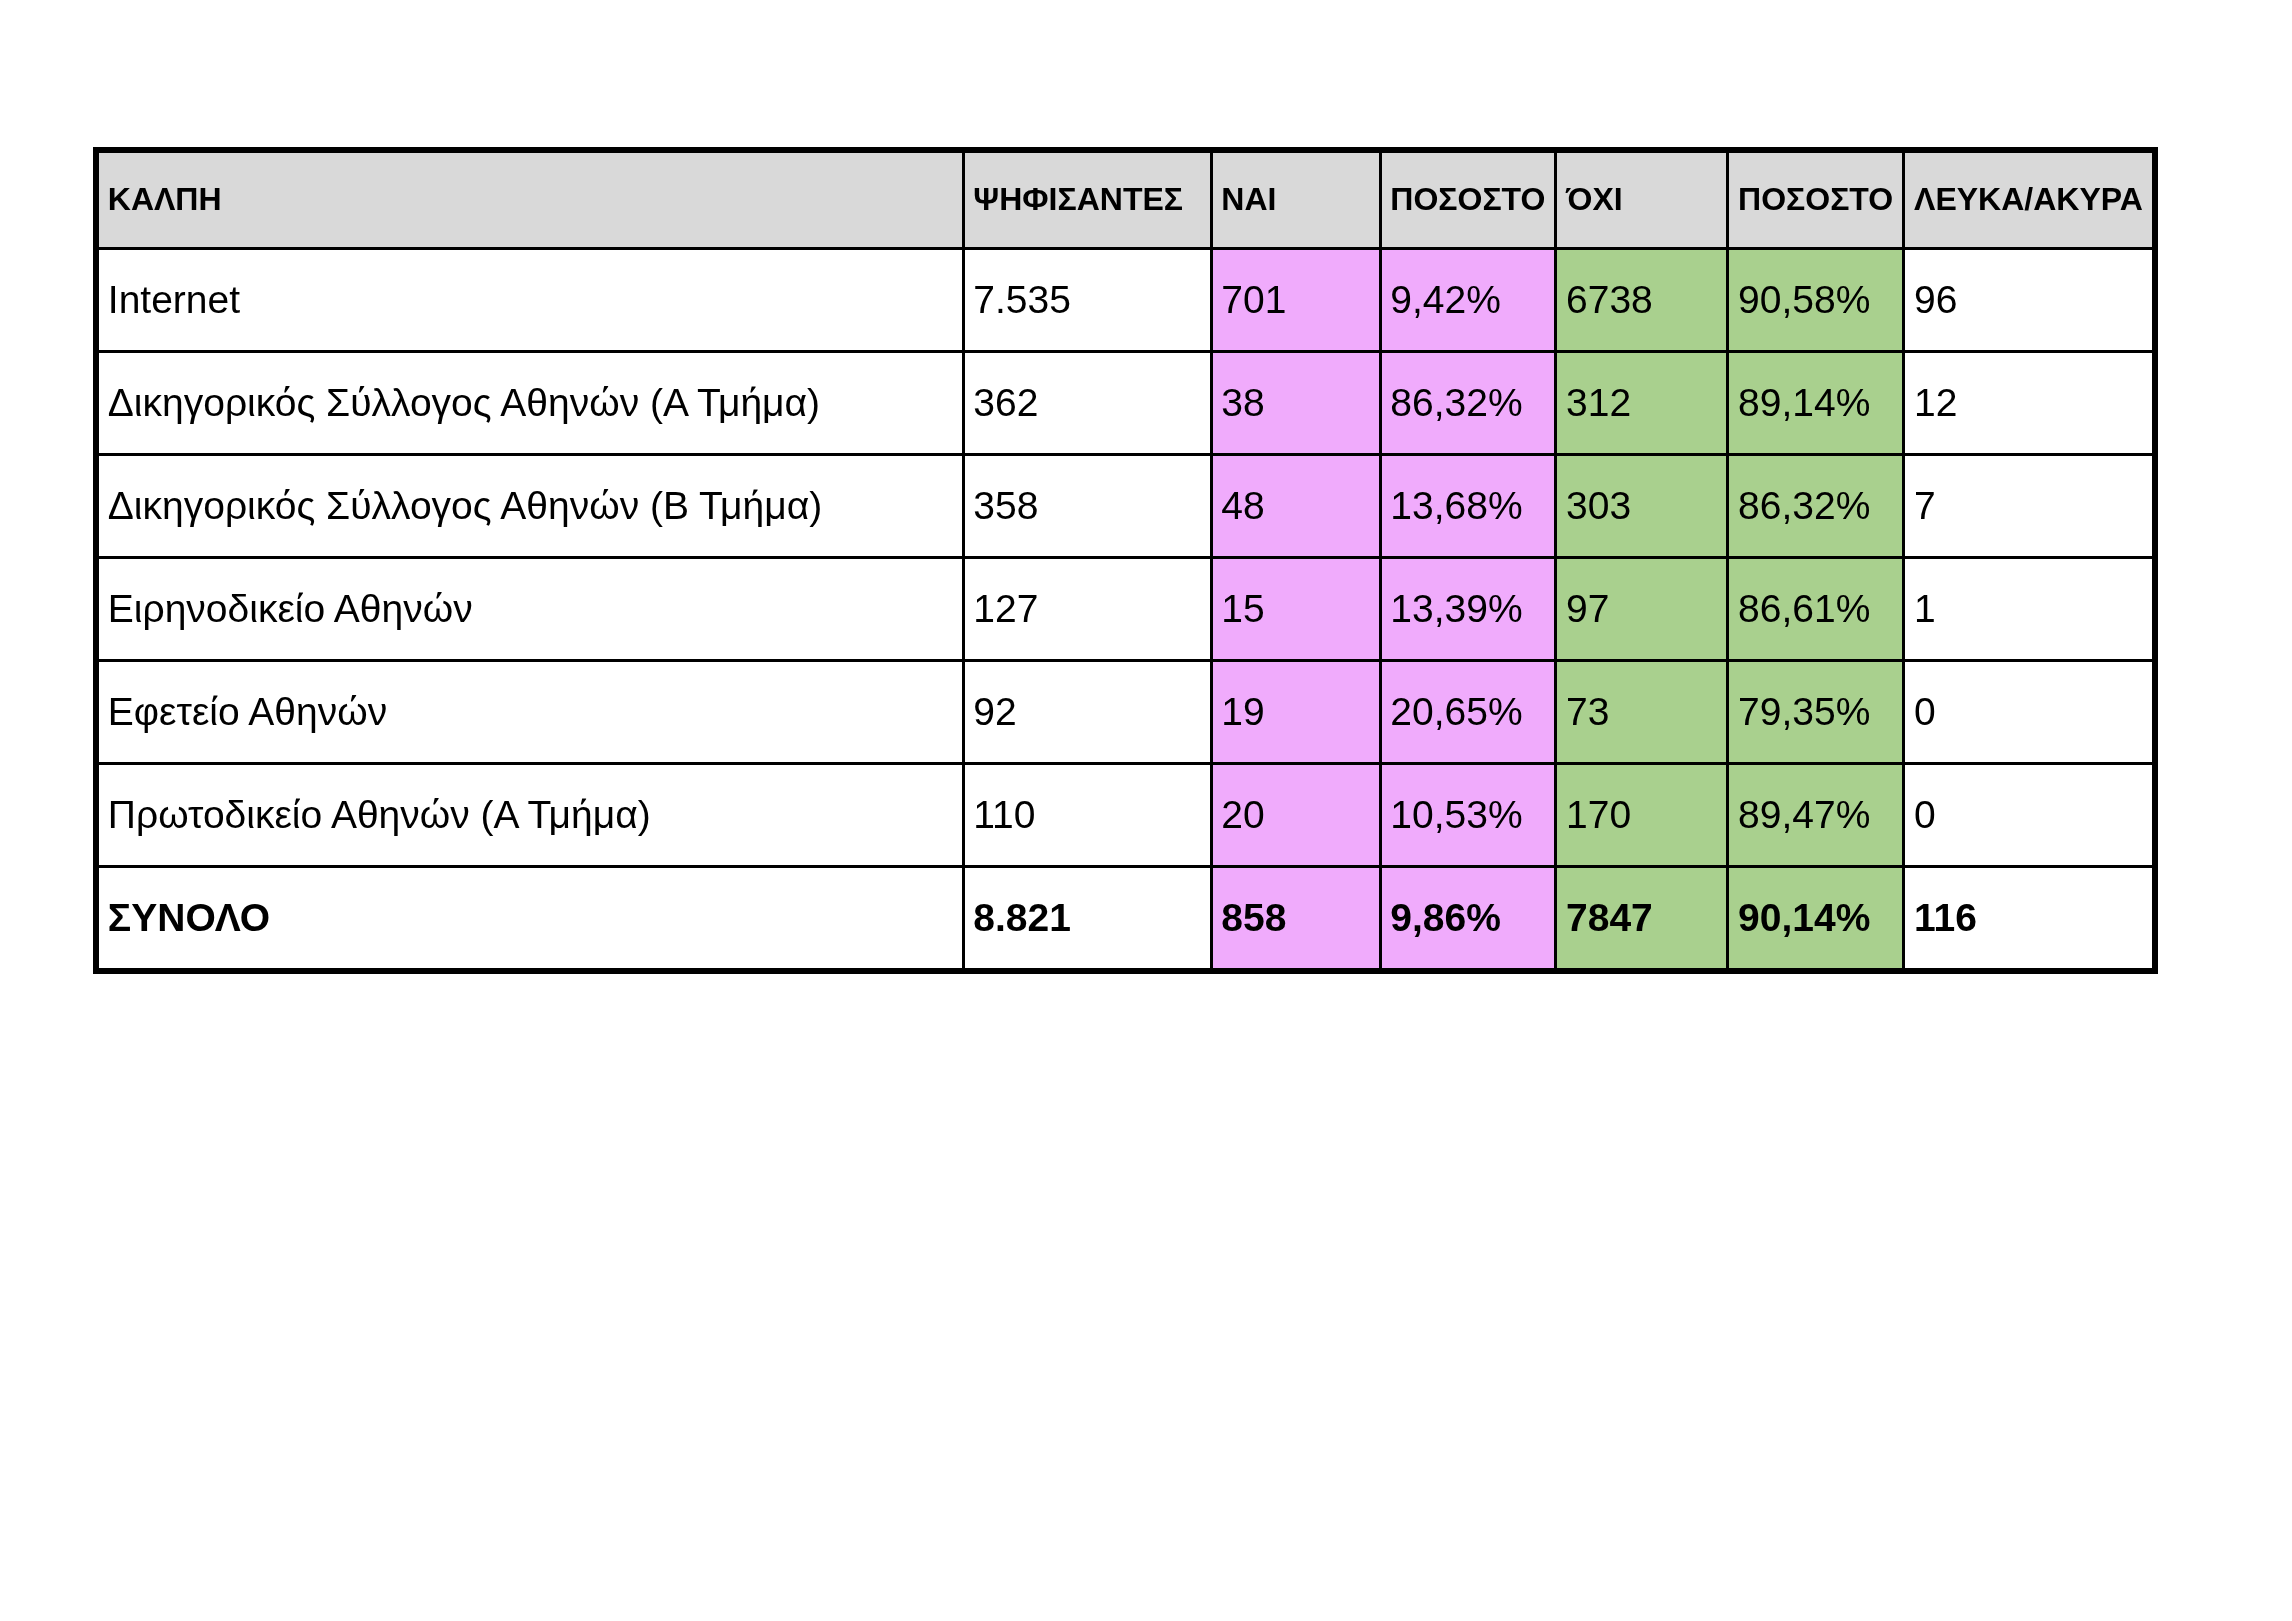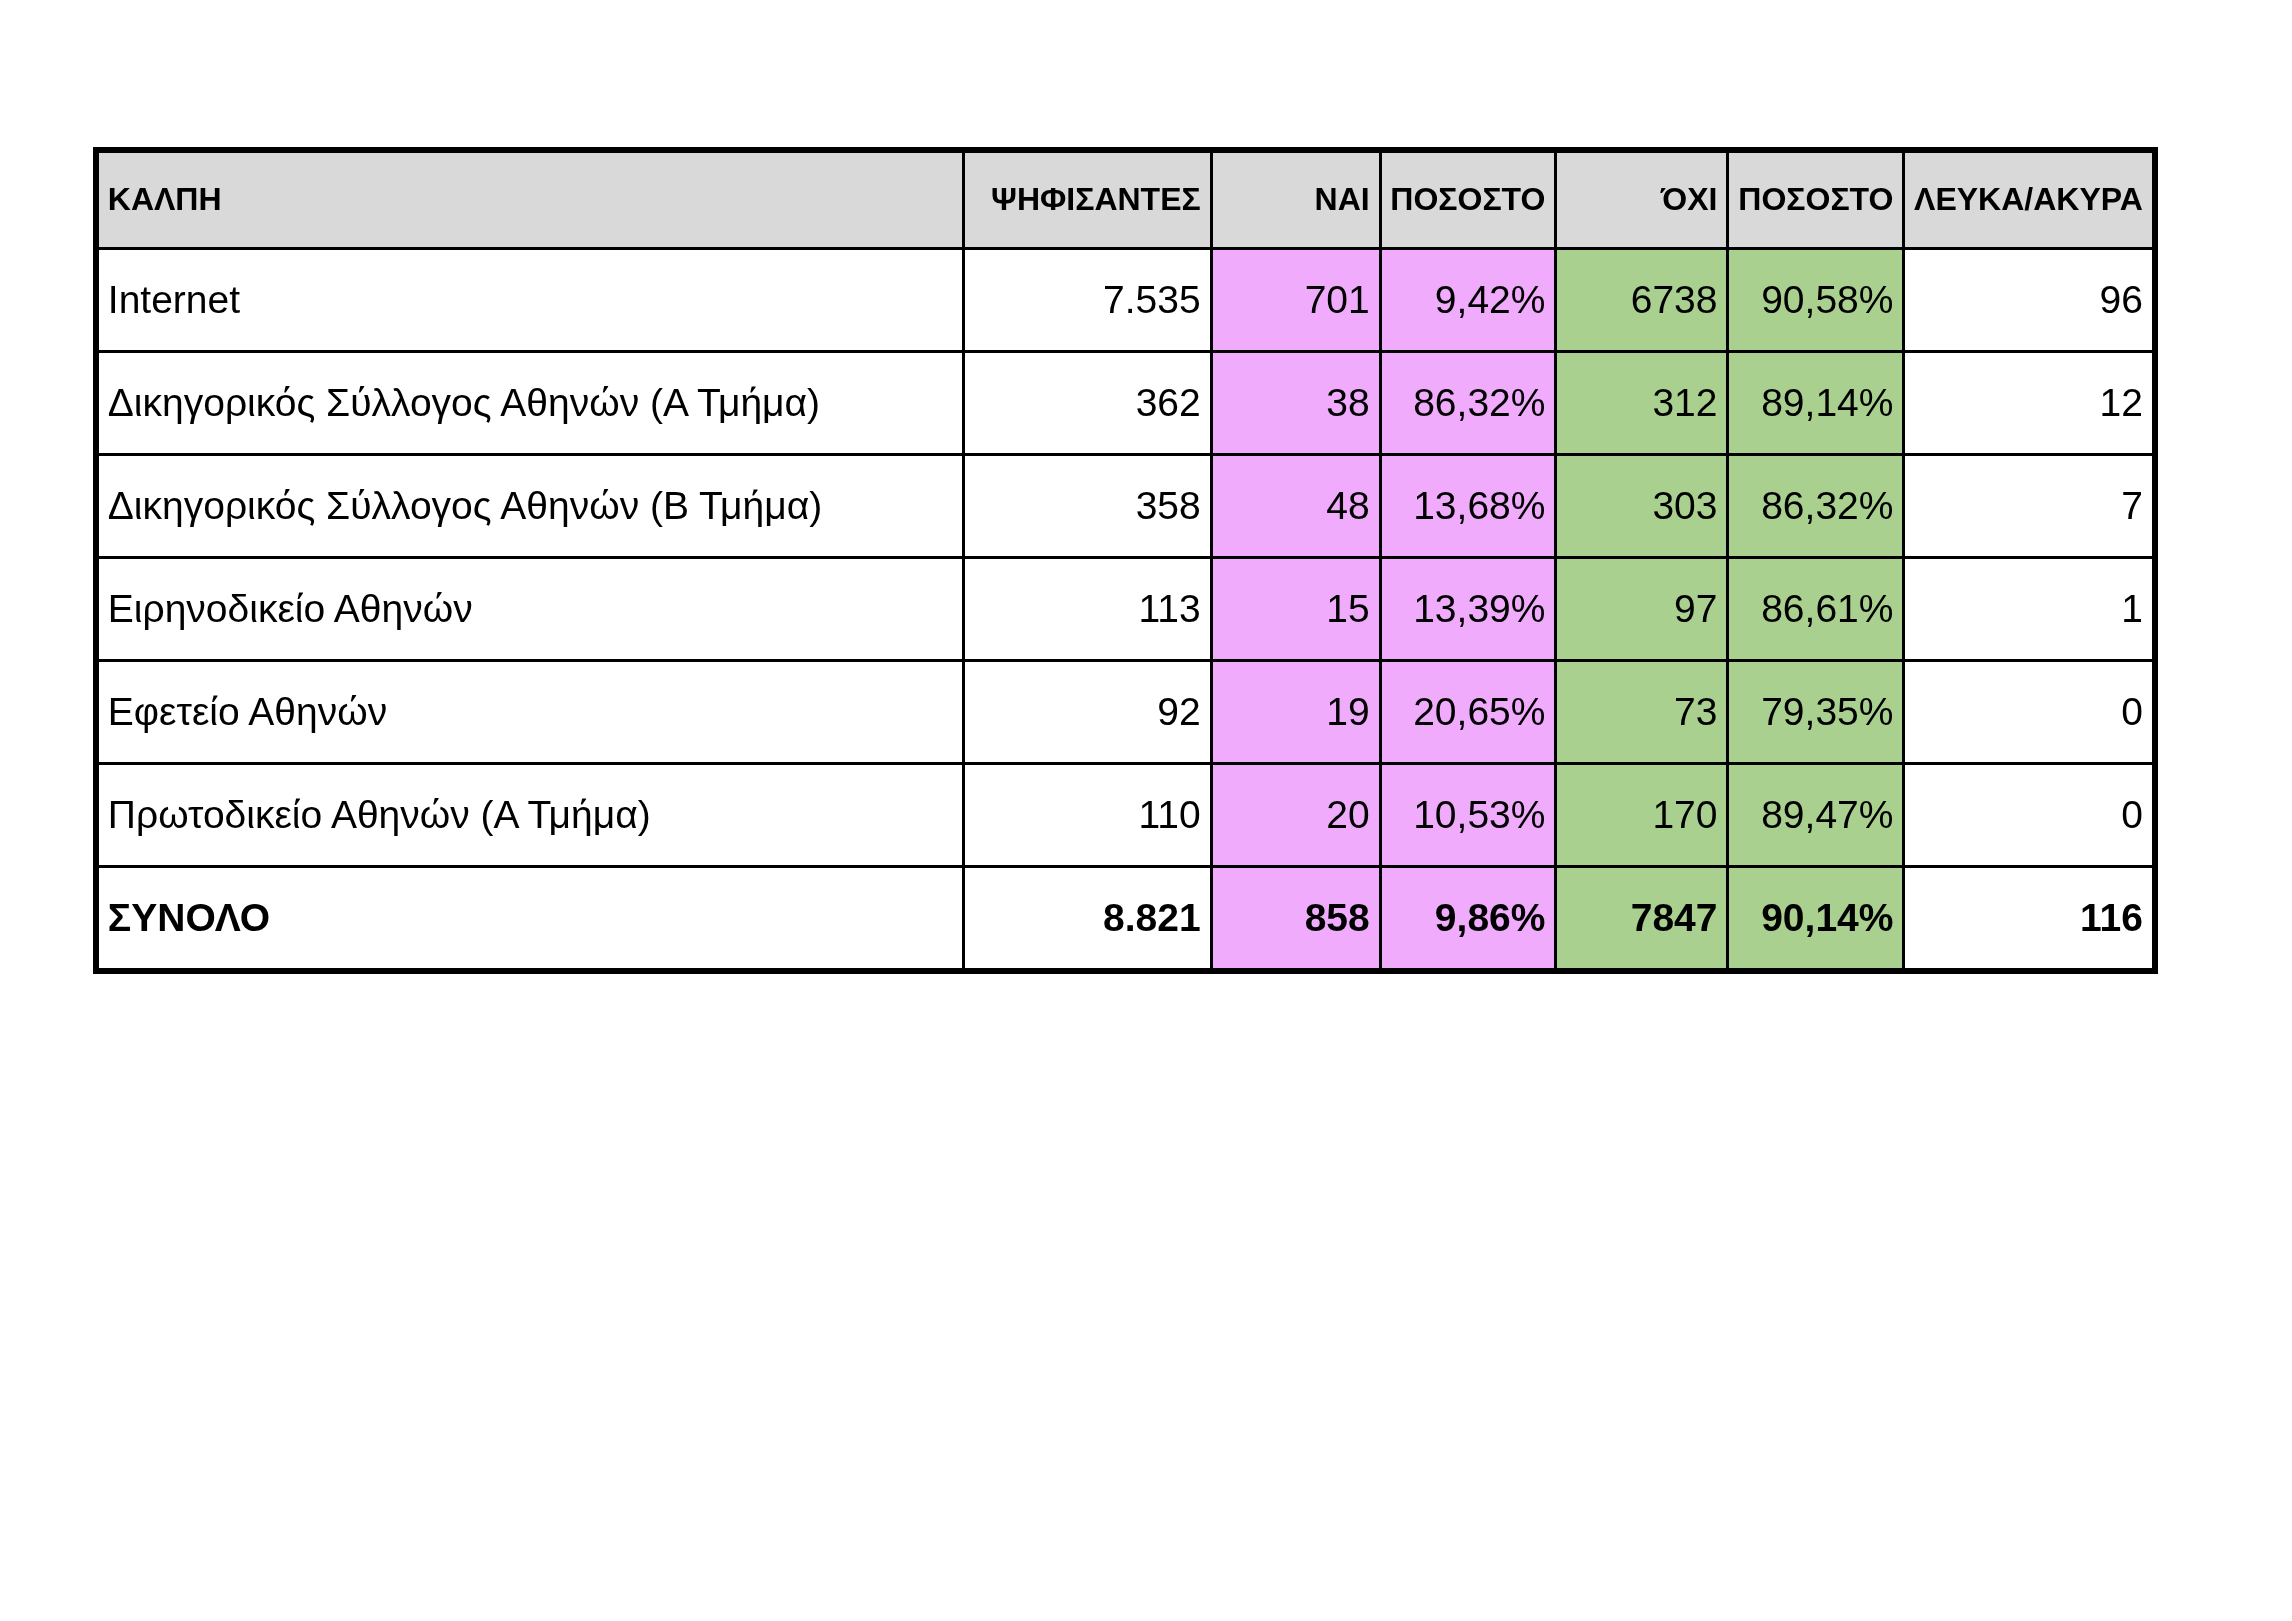--- a/index.html
+++ b/index.html
@@ -38,21 +38,21 @@
   .results th {
     background: #d9d9d9;
     font-size: 32px;
     font-weight: bold;
   }
 
   .results td { font-size: 39px; font-weight: normal; }
   .results tr.total-row td { font-weight: bold; }
 
   .left  { text-align: left; }
-  .right { text-align: right; margin-left: 7px; }
+  .right { text-align: left; margin-left: 7px; }
 
   td.yes-col { background: #f0abfc; }
   td.no-col  { background: #a9d08e; }
 </style>
 </head>
 <body>
 
 <div class="page">
   <table class="results">
     <colgroup>
@@ -102,21 +102,21 @@
       <td class="right yes-col">48</td>
       <td class="right yes-col">13,68%</td>
       <td class="right no-col">303</td>
       <td class="right no-col">86,32%</td>
       <td class="right">7</td>
     </tr>
 
 
     <tr class="data-row">
       <td class="left">Ειρηνοδικείο Αθηνών</td>
-      <td class="right">113</td>
+      <td class="right">127</td>
       <td class="right yes-col">15</td>
       <td class="right yes-col">13,39%</td>
       <td class="right no-col">97</td>
       <td class="right no-col">86,61%</td>
       <td class="right">1</td>
     </tr>
 
     <tr class="data-row">
       <td class="left">Εφετείο Αθηνών</td>
       <td class="right">92</td>

